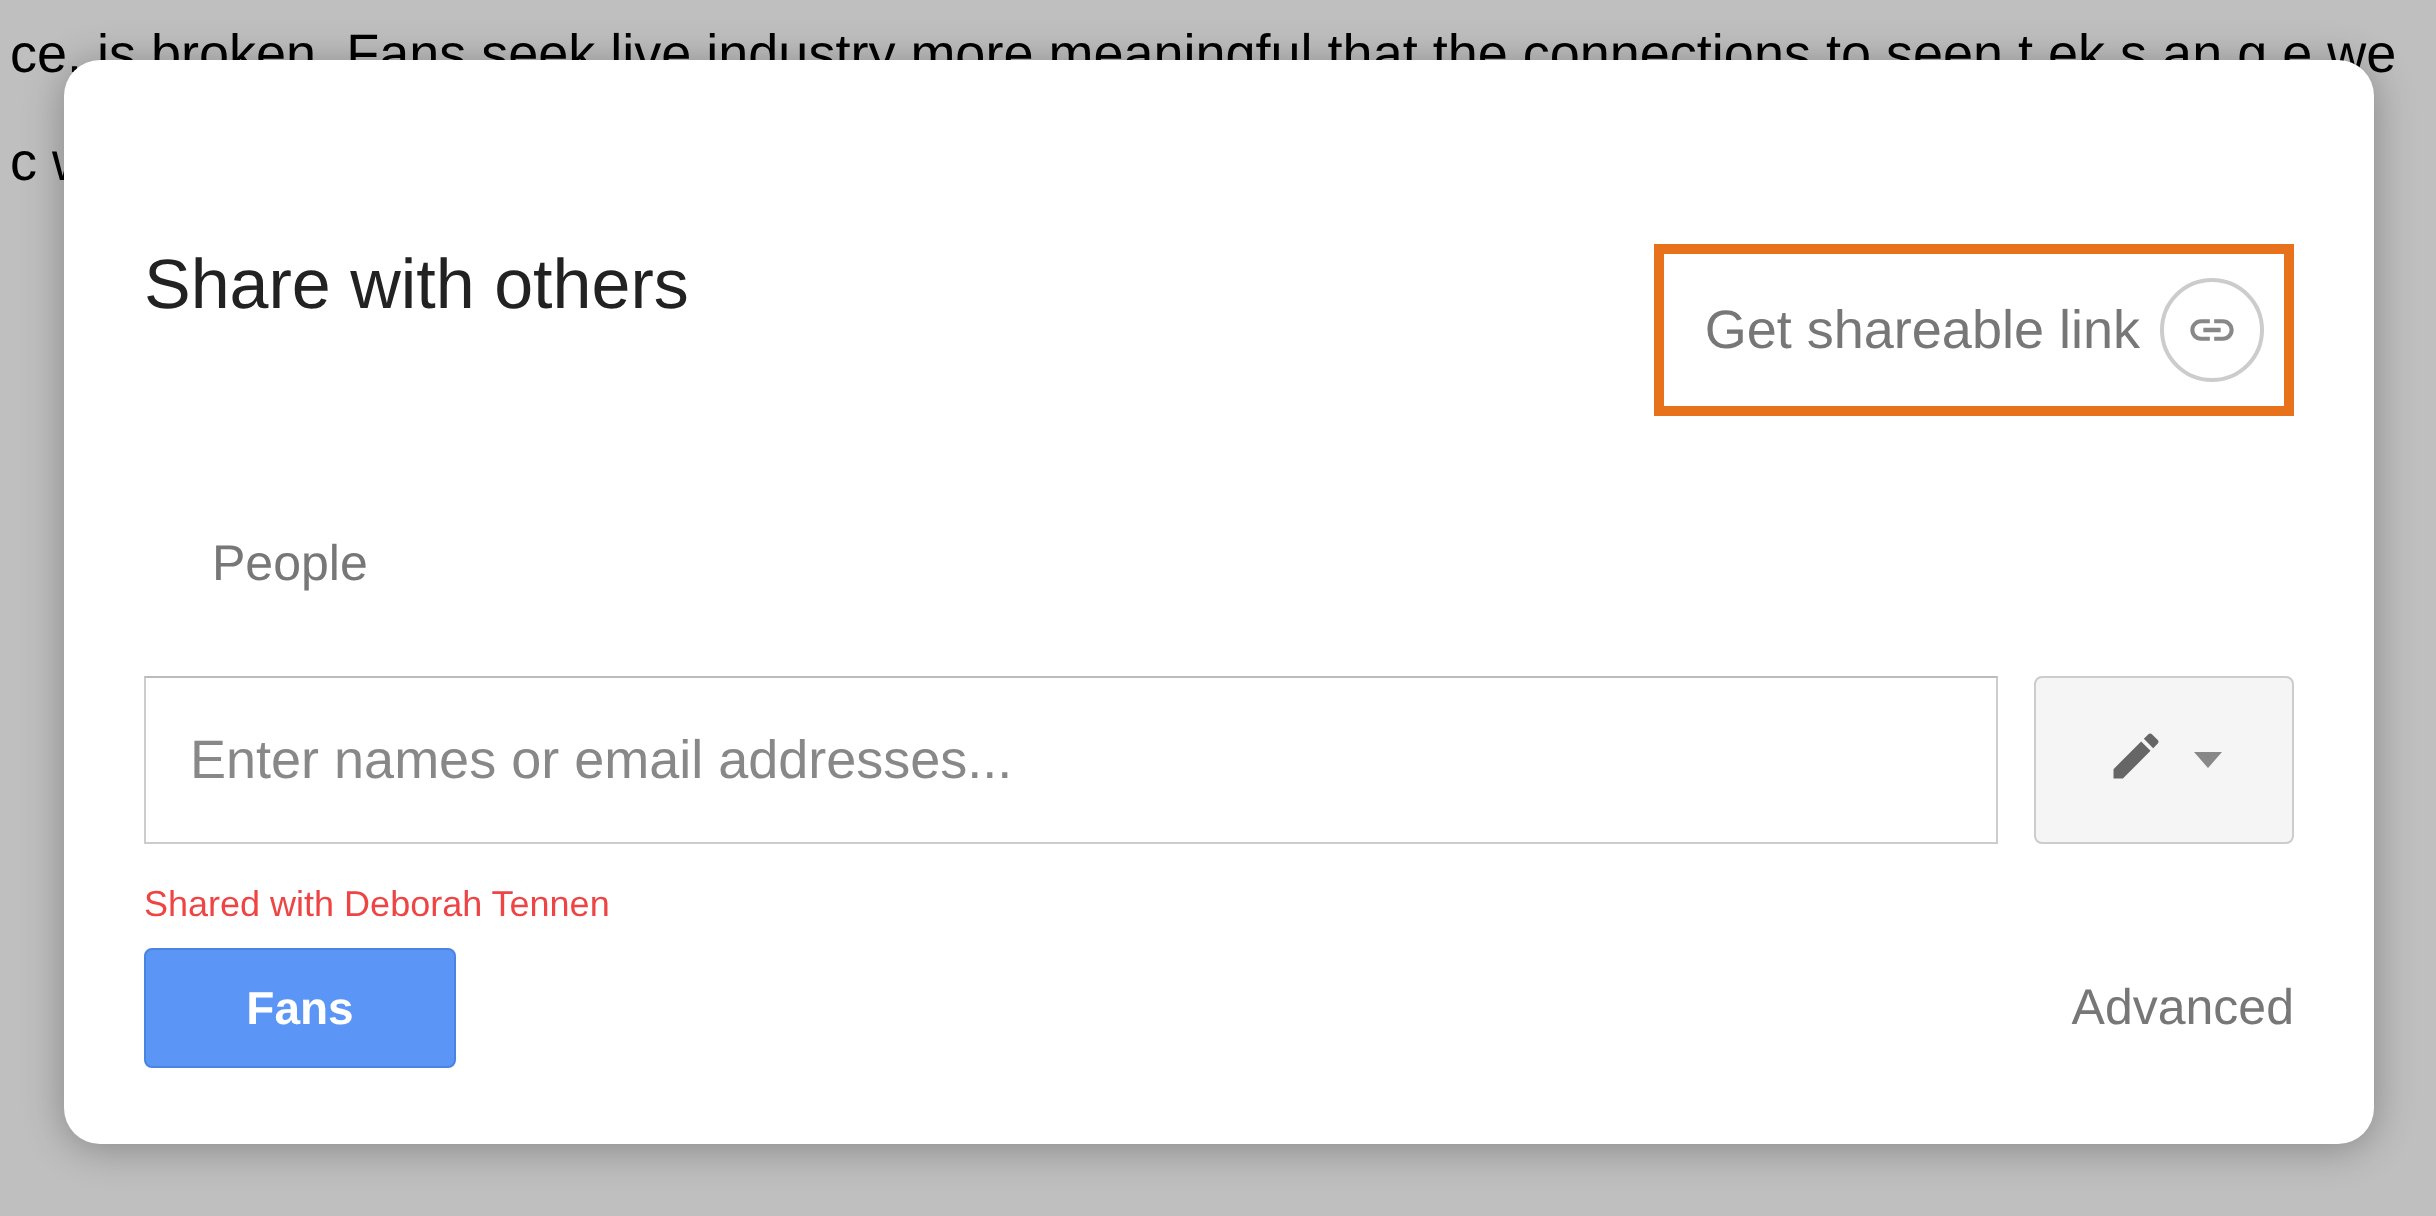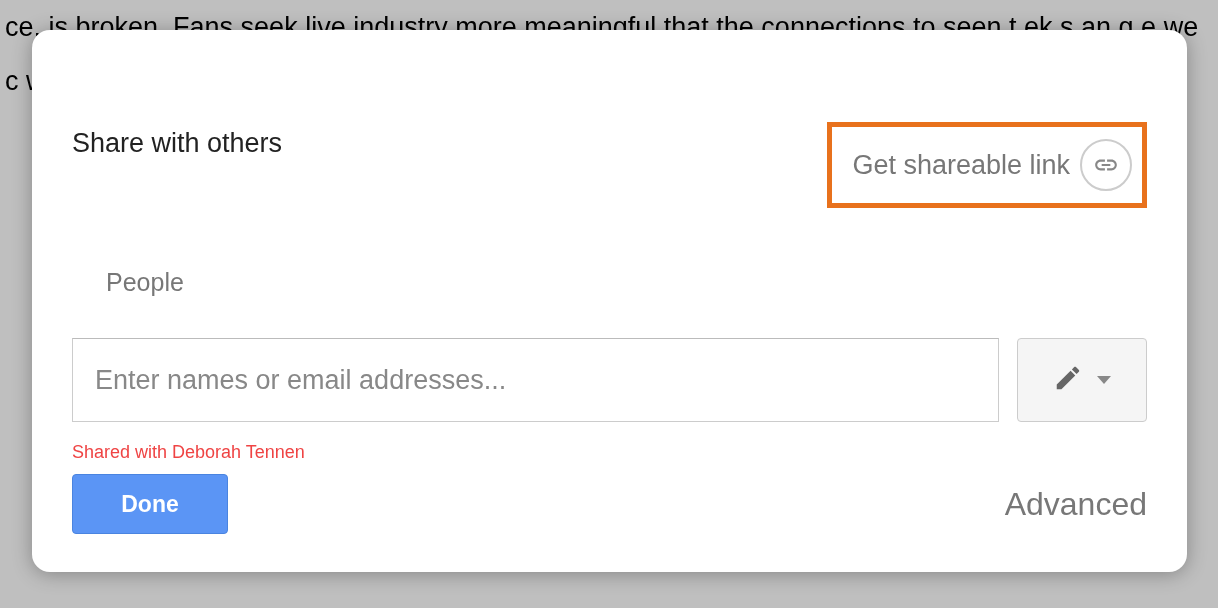--- a/index.html
+++ b/index.html
@@ -49,21 +49,21 @@
       display: flex;
       flex-direction: column;
     }
     .dialog-header {
       display: flex;
       justify-content: space-between;
       align-items: center;
       margin-bottom: 60px;
     }
     .dialog-title {
-      font-size: 27px;
+      font-size: 35px;
       color: #222;
       font-weight: 400;
     }
     .shareable-link-wrap {
       border: 5px solid #e8711c;
       padding: 12px 10px 12px 20px;
       display: flex;
       align-items: center;
       gap: 10px;
       margin-top: 44px;
@@ -140,21 +140,21 @@
       height: 60px;
       background: #5b95f5;
       border: 1px solid #4a84e0;
       border-radius: 4px;
       color: #fff;
       font-size: 23px;
       font-weight: bold;
       cursor: pointer;
     }
     .advanced-link {
-      font-size: 32px;
+      font-size: 25px;
       color: #777;
       cursor: pointer;
     }
   </style>
 </head>
 <body>
 
 <div class="background-text">ce. is broken. Fans seek live industry more meaningful that the connections to seen t ek s an g e we c wh hi un h er</div>
 
 <div class="overlay"></div>
@@ -182,16 +182,16 @@
           <path d="M3 17.25V21h3.75L17.81 9.94l-3.75-3.75L3 17.25zM20.71 7.04c.39-.39.39-1.02 0-1.41l-2.34-2.34c-.39-.39-1.02-.39-1.41 0l-1.83 1.83 3.75 3.75 1.83-1.83z" fill="#666"></path>
         </svg>
       </span>
       <span class="caret-down"></span>
     </div>
   </div>
 
   <div class="shared-with">Shared with Deborah Tennen</div>
 
   <div class="dialog-footer">
-    <button class="done-button">Done</button>
+    <button class="done-button">Fans</button>
     <div class="advanced-link">Advanced</div>
   </div>
 </div>
 
 </body></html>

